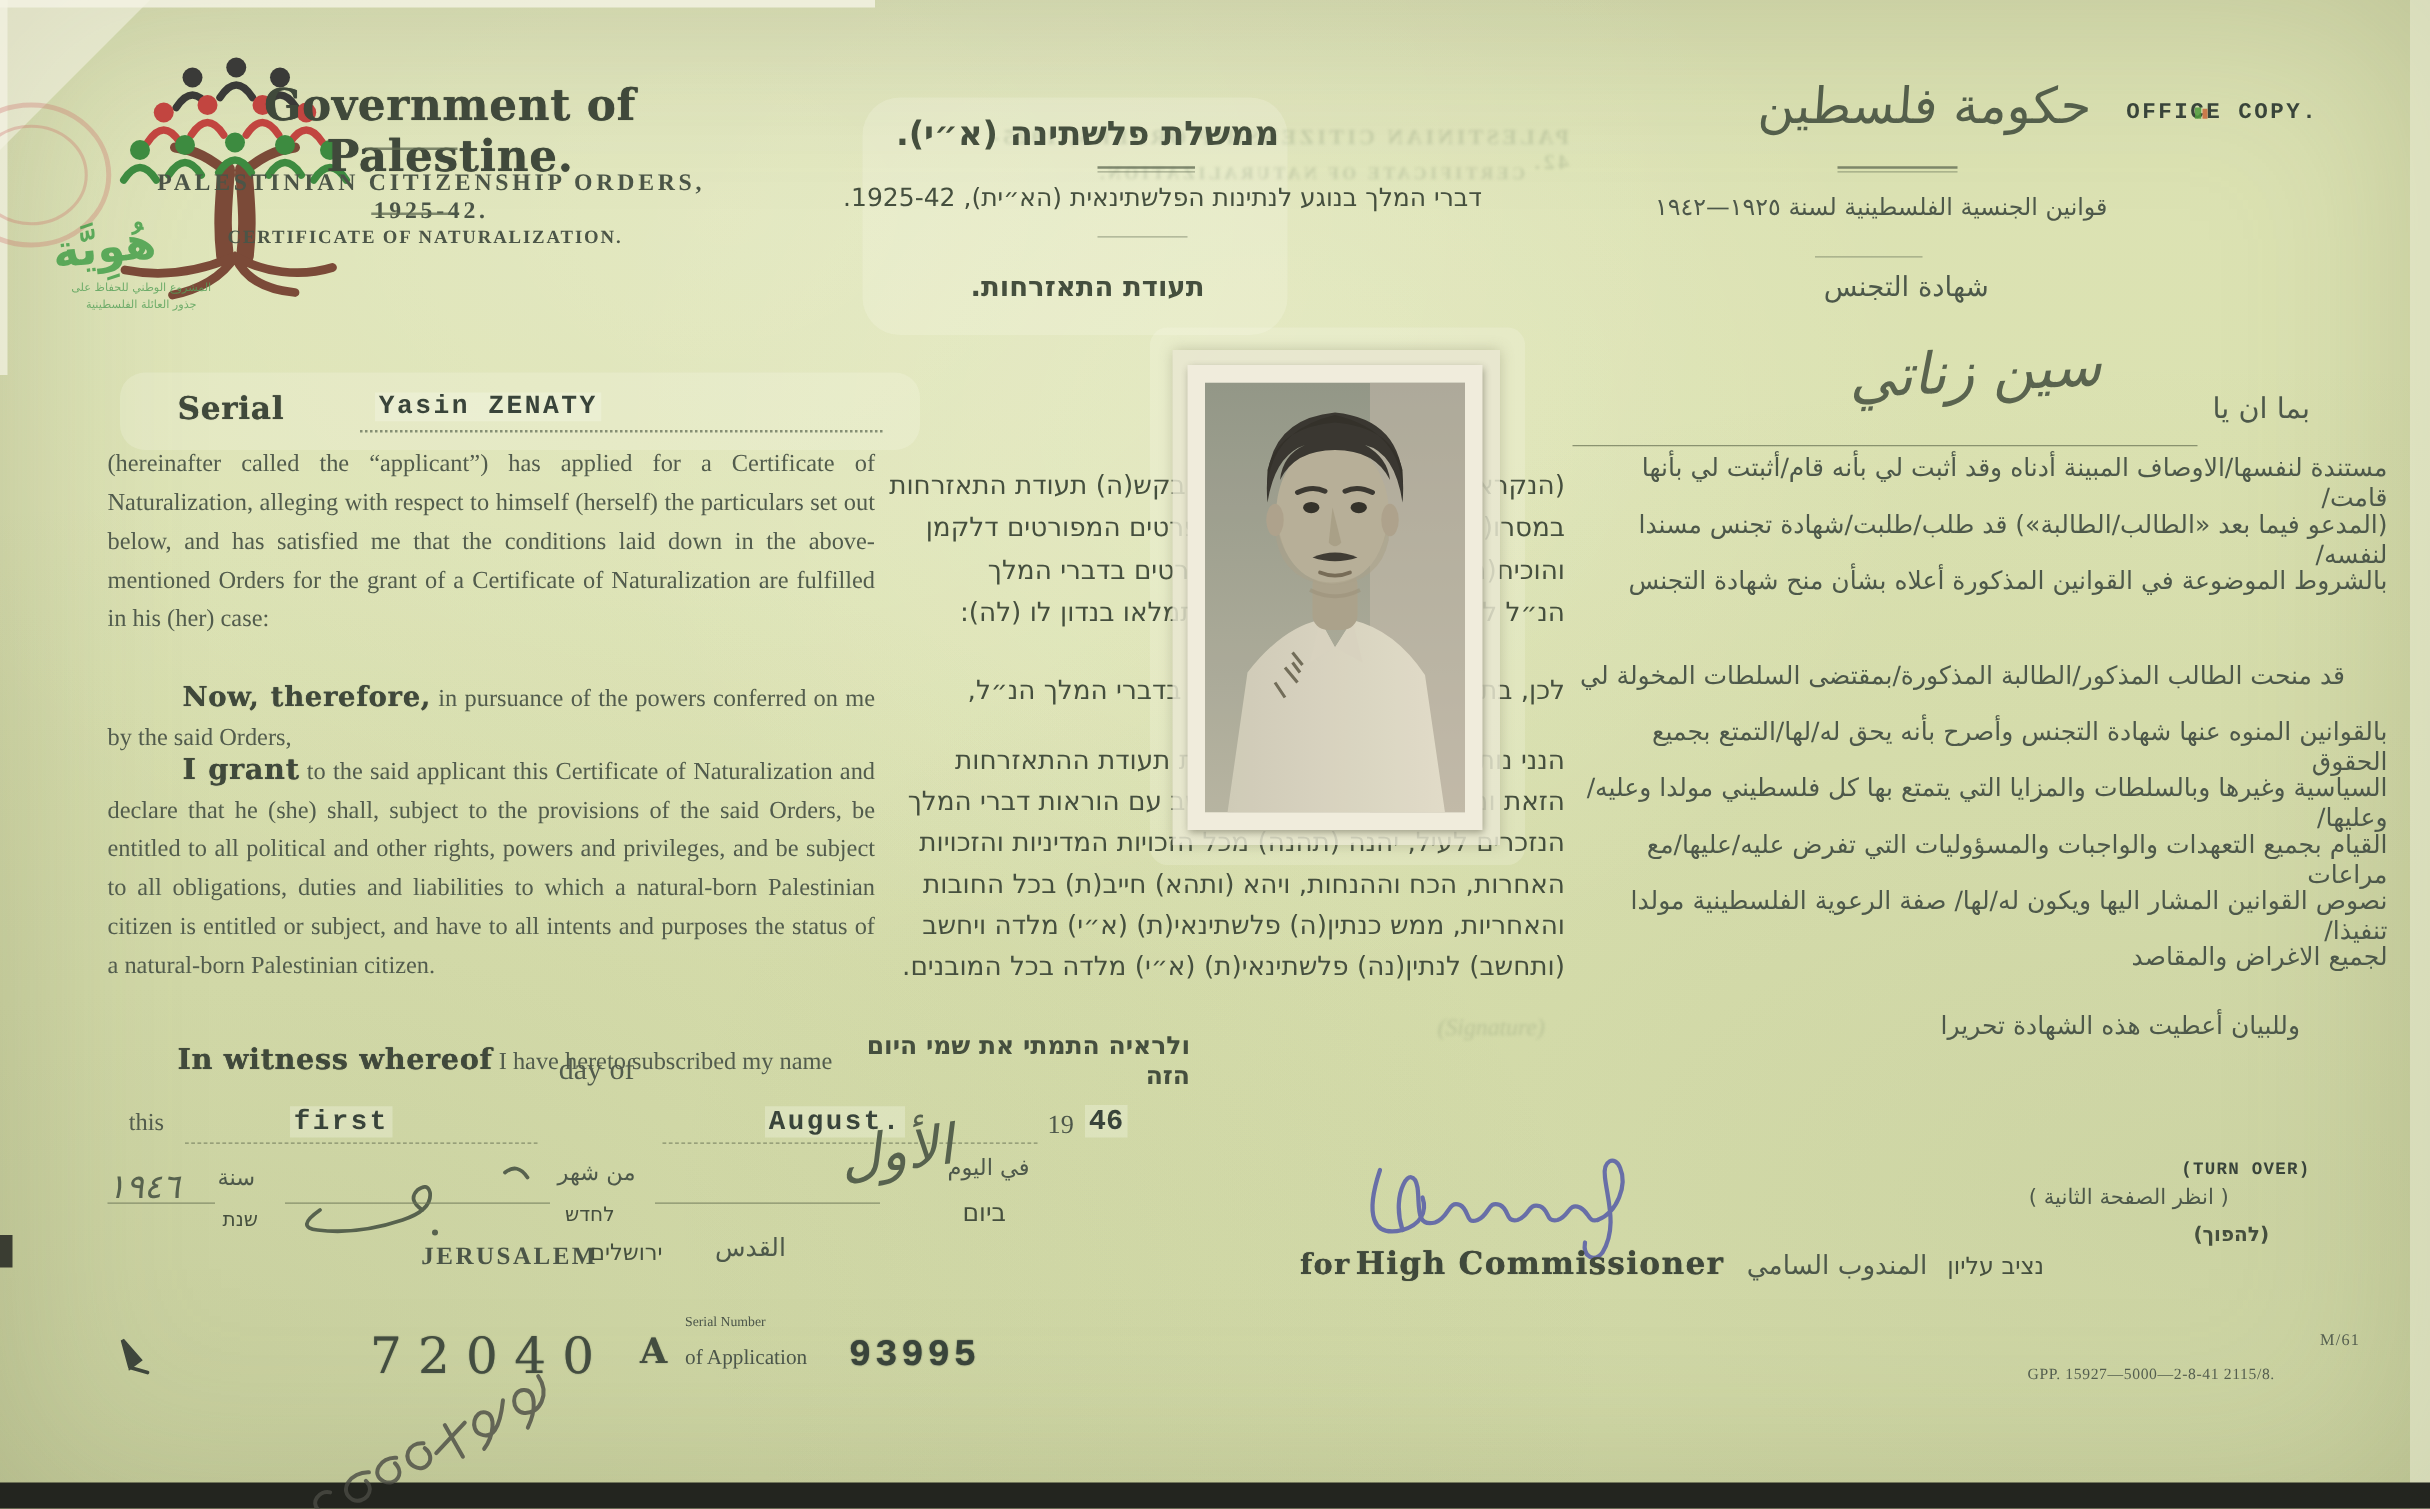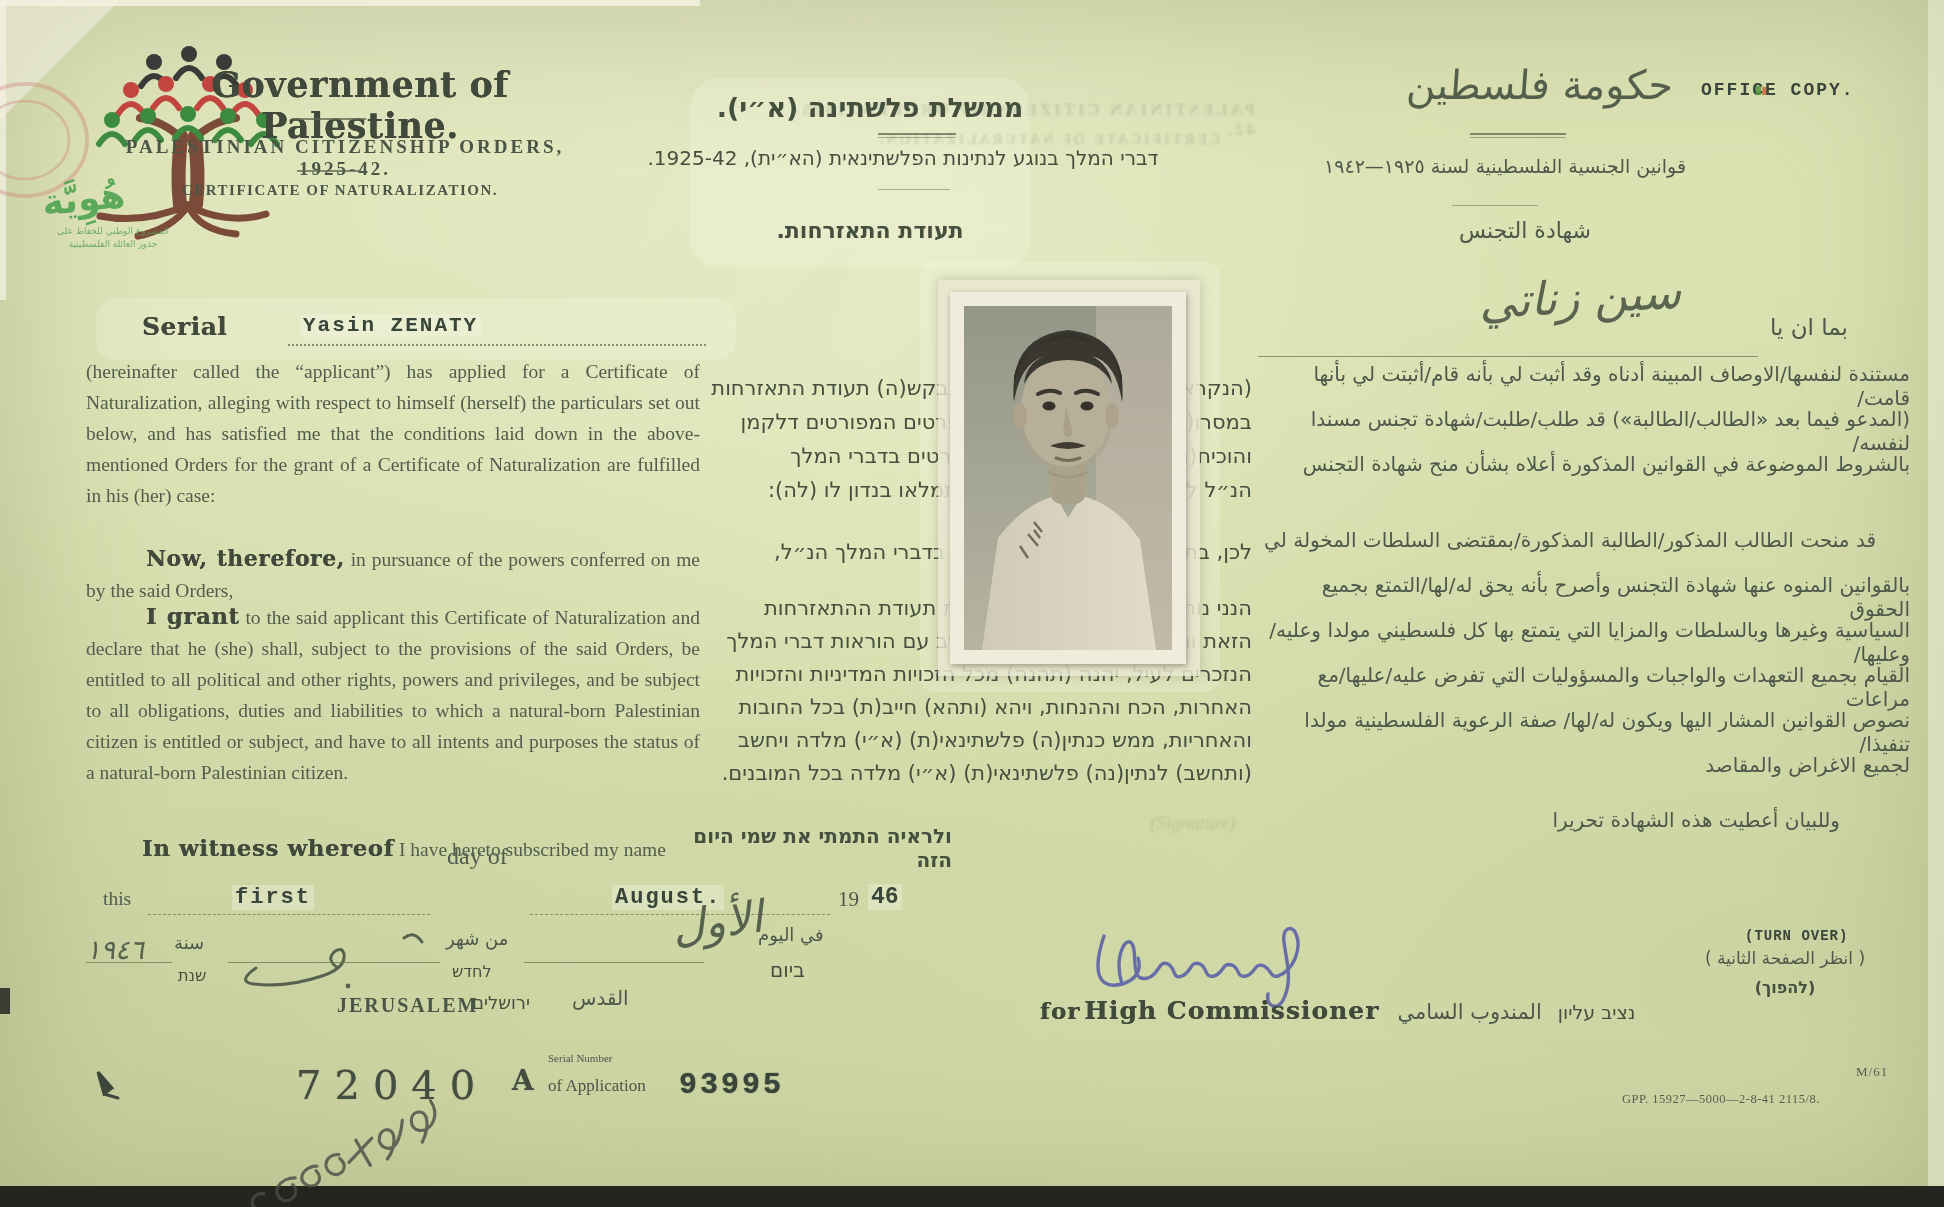--- a/index.html
+++ b/index.html
@@ -116,21 +116,21 @@
   <div class="abs" style="left:297px;top:170px;width:64px;">
     <div class="rule"></div>
   </div>
   <div class="abs caps" style="left:130px;top:182px;width:420px;text-align:center;font-size:15px;font-weight:bold;letter-spacing:1.5px;">CERTIFICATE OF NATURALIZATION.</div>
 
   <div class="abs he" style="left:700px;top:92px;width:340px;text-align:center;font-size:27px;font-weight:bold;">ממשלת פלשתינה (א״י).</div>
   <div class="abs" style="left:878px;top:133px;width:78px;">
     <div class="rule"></div>
       <div class="rule2"></div>
   </div>
-  <div class="abs he" style="left:618px;top:146px;width:570px;text-align:center;font-size:20px;">דברי המלך בנוגע לנתינות הפלשתינאית (הא״ית), 1925-42.</div>
+  <div class="abs he" style="left:645px;top:146px;width:570px;text-align:center;font-size:20px;">דברי המלך בנוגע לנתינות הפלשתינאית (הא״ית), 1925-42.</div>
   <div class="abs" style="left:878px;top:187px;width:72px;">
     <div class="rule2"></div>
   </div>
   <div class="abs he" style="left:705px;top:218px;width:330px;text-align:center;font-size:22px;font-weight:bold;">תעודת התאזרחות.</div>
 
   <div class="abs ar" style="left:1400px;top:62px;width:280px;text-align:center;font-size:40px;color:#545f4b;transform:skewX(-4deg);">حكومة فلسطين</div>
   <div class="abs" style="left:1470px;top:133px;width:96px;">
     <div class="rule"></div>
       <div class="rule2"></div>
   </div>
@@ -291,21 +291,21 @@
     </g>
   </svg>
   <div class="abs" style="left:1040px;top:996px;">
     <span class="bl" style="font-size:23px;letter-spacing:1px;">for</span>
     <span class="bl" style="font-size:25px;letter-spacing:1px;">High Commissioner</span>
     <span class="he" style="font-size:19px;margin-left:12px;">נציב עליון</span>
     <span class="ar" style="font-size:21px;margin-left:14px;">المندوب السامي</span>
   </div>
 
   <div class="abs typed" style="left:1742px;top:928px;font-size:14px;background:none;letter-spacing:1px;">(TURN OVER)</div>
-  <div class="abs ar" style="left:1660px;top:948px;width:250px;text-align:center;font-size:17px;">( انظر الصفحة الثانية )</div>
+  <div class="abs ar" style="left:1578px;top:948px;width:250px;text-align:center;font-size:17px;">( انظر الصفحة الثانية )</div>
   <div class="abs he" style="left:1700px;top:978px;width:170px;text-align:center;font-size:16px;font-weight:bold;">(להפוך)</div>
 
   <svg class="abs" style="left:92px;top:1068px;" width="34" height="34" viewBox="0 0 34 34">
     <path d="M6 4 L12 26 L20 20 Z M12 26 L26 30" fill="#3e463c" stroke="#3e463c" stroke-width="3" stroke-linecap="round"></path>
   </svg>
   <div class="abs stamped" style="left:296px;top:1062px;font-size:40px;letter-spacing:13px;">72040</div>
   <div class="abs stamped" style="left:512px;top:1064px;font-size:28px;font-weight:bold;">A</div>
   <div class="abs" style="left:548px;top:1052px;font-size:11px;color:#4b554a;">Serial Number</div>
   <div class="abs" style="left:548px;top:1076px;font-size:17px;color:#4b554a;">of  Application</div>
   <div class="abs typed" style="left:676px;top:1068px;font-size:30px;letter-spacing:3px;background:none;text-shadow:0 0 1.2px #39443a;">93995</div>

